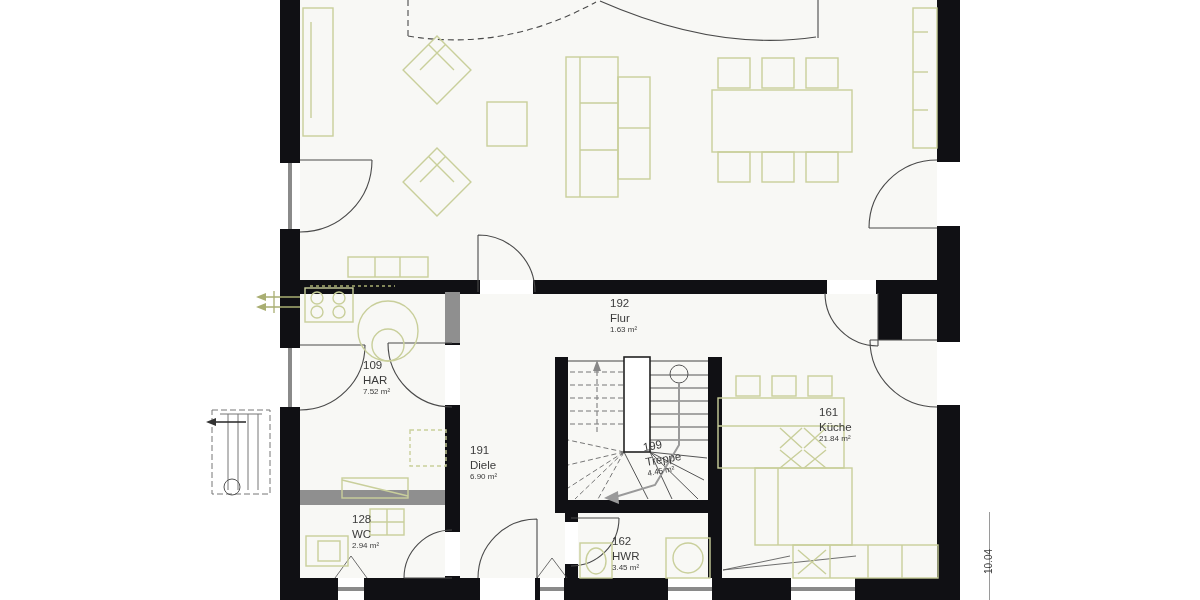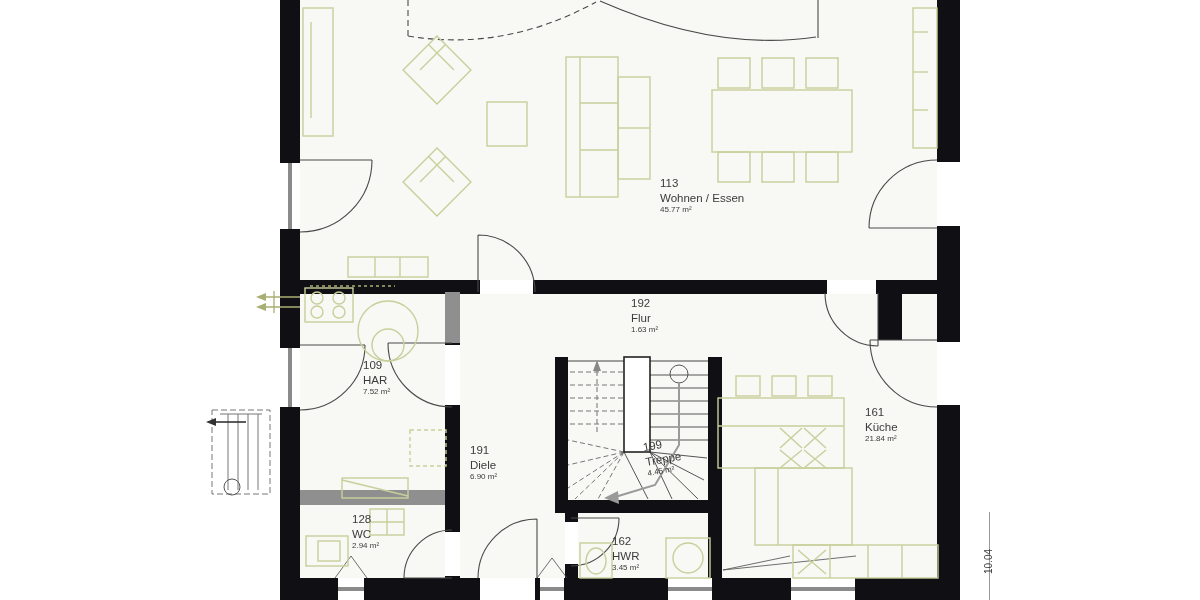--- a/index.html
+++ b/index.html
@@ -246,36 +246,31 @@
     <g stroke="#a9ae72" stroke-width="1.3" fill="none">
       <line x1="300" y1="297" x2="264" y2="297"></line>
         <polygon points="266,293 256,297 266,301" fill="#a9ae72" stroke="none"></polygon>
       <line x1="300" y1="307" x2="264" y2="307"></line>
         <polygon points="266,303 256,307 266,311" fill="#a9ae72" stroke="none"></polygon>
       <line x1="274" y1="291" x2="274" y2="313"></line>
       <line x1="310" y1="286" x2="395" y2="286" stroke-dasharray="3 3"></line>
     </g>
   </svg>
 
-  <div class="room-label" style="left:660px;top:176px">
-    <span class="num">113</span>
-    <span class="nam">Wohnen / Essen</span>
-    <span class="are">45.77 m²</span>
-  </div>
-  <div class="room-label" style="left:631px;top:296px">
+  <div class="room-label" style="left:610px;top:296px">
     <span class="num">192</span>
     <span class="nam">Flur</span>
     <span class="are">1.63 m²</span>
   </div>
   <div class="room-label" style="left:363px;top:358px">
     <span class="num">109</span>
     <span class="nam">HAR</span>
     <span class="are">7.52 m²</span>
   </div>
-  <div class="room-label" style="left:865px;top:405px">
+  <div class="room-label" style="left:819px;top:405px">
     <span class="num">161</span>
     <span class="nam">Küche</span>
     <span class="are">21.84 m²</span>
   </div>
   <div class="room-label" style="left:470px;top:443px">
     <span class="num">191</span>
     <span class="nam">Diele</span>
     <span class="are">6.90 m²</span>
   </div>
   <div class="room-label" style="left:645px;top:437px;transform:rotate(-10deg)">

